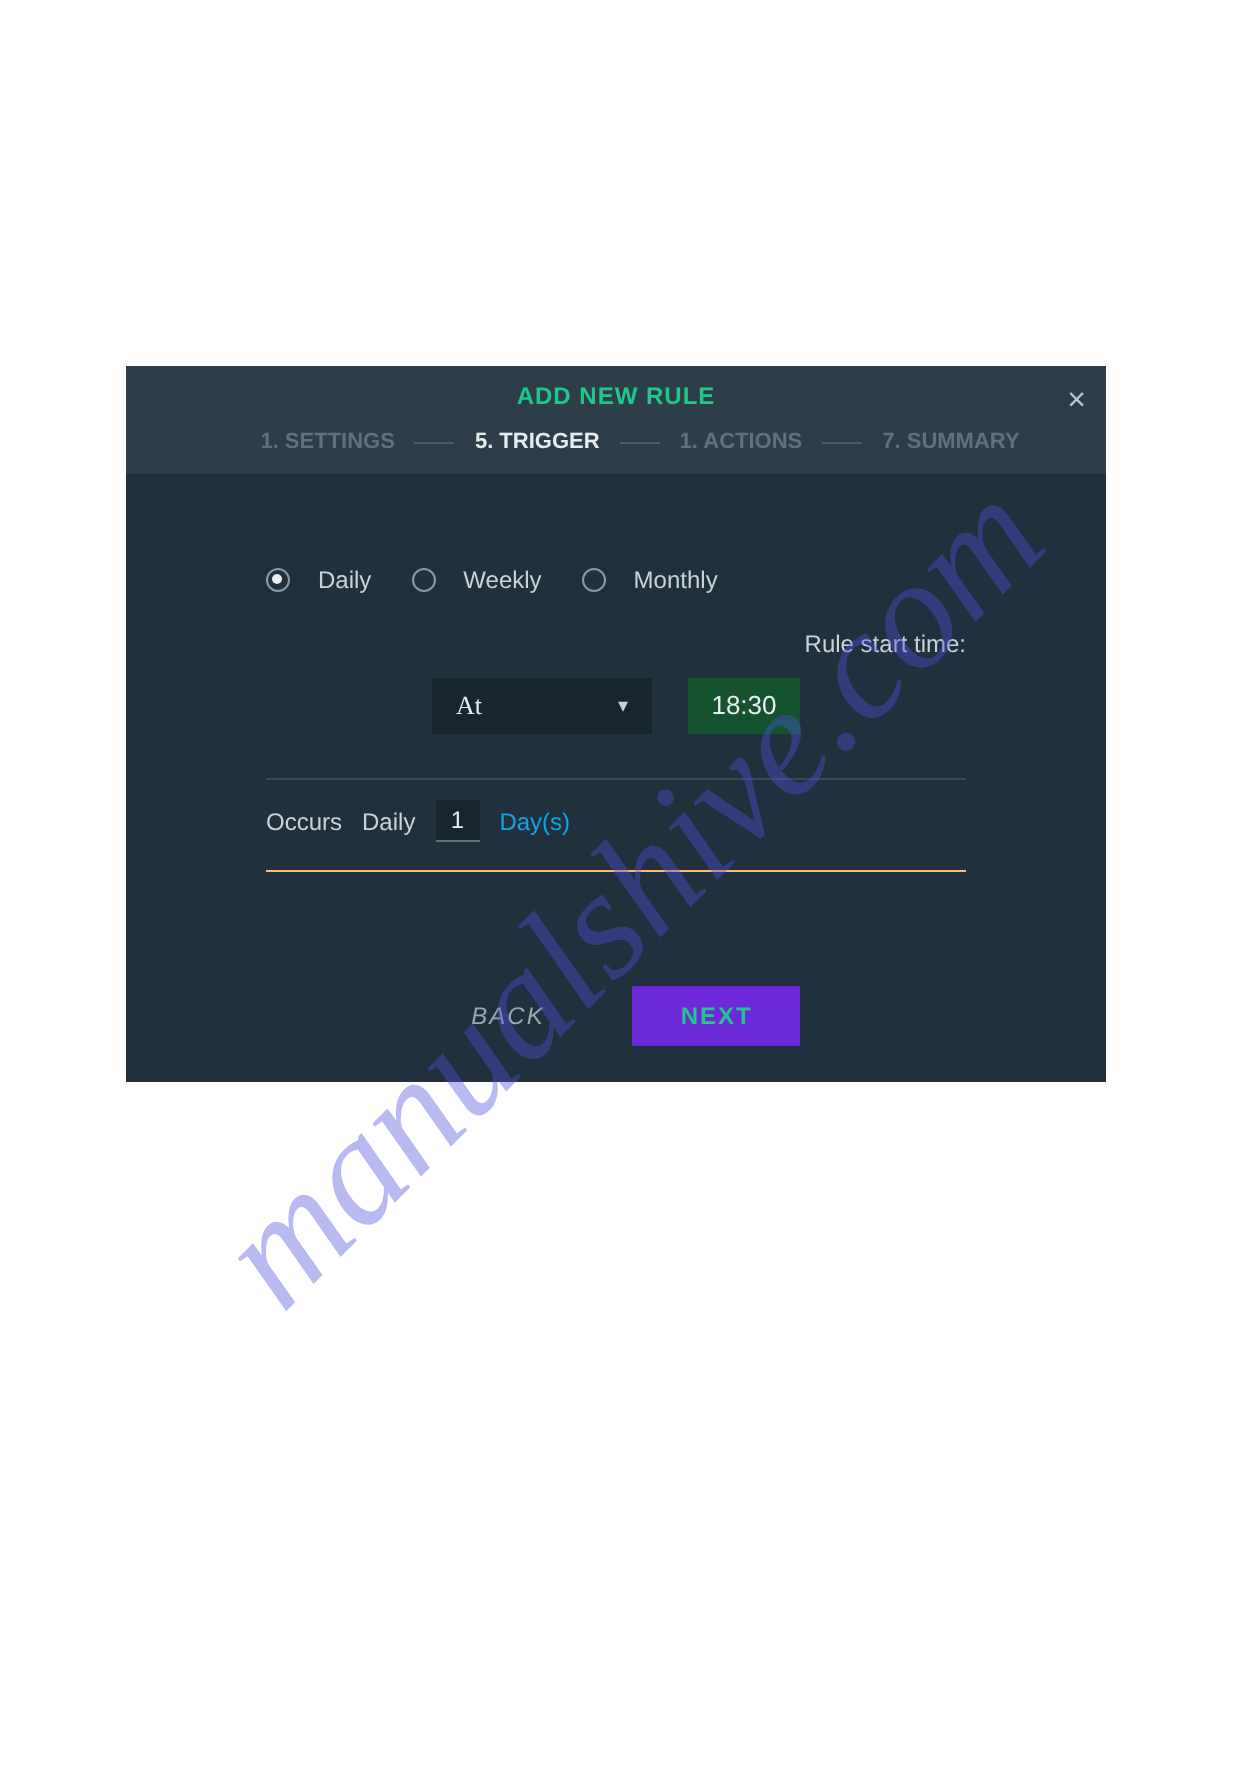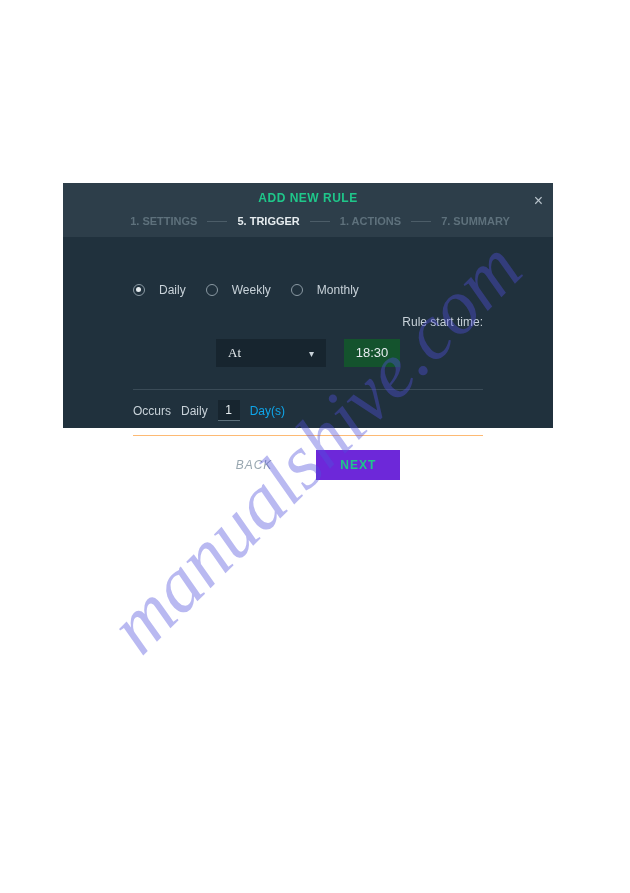--- a/index.html
+++ b/index.html
@@ -22,21 +22,21 @@
     white-space: nowrap;
     pointer-events: none;
     z-index: 10;
     font-family: Georgia, serif;
   }
   .modal {
     position: absolute;
     left: 63px;
     top: 183px;
     width: 490px;
-    height: 245px;
+    height: 358px;
     background: #20313d;
     display: flex;
     flex-direction: column;
   }
   .modal-header {
     background: #2d3e4a;
     padding: 8px 0 0 0;
     position: relative;
   }
   .modal-title {

